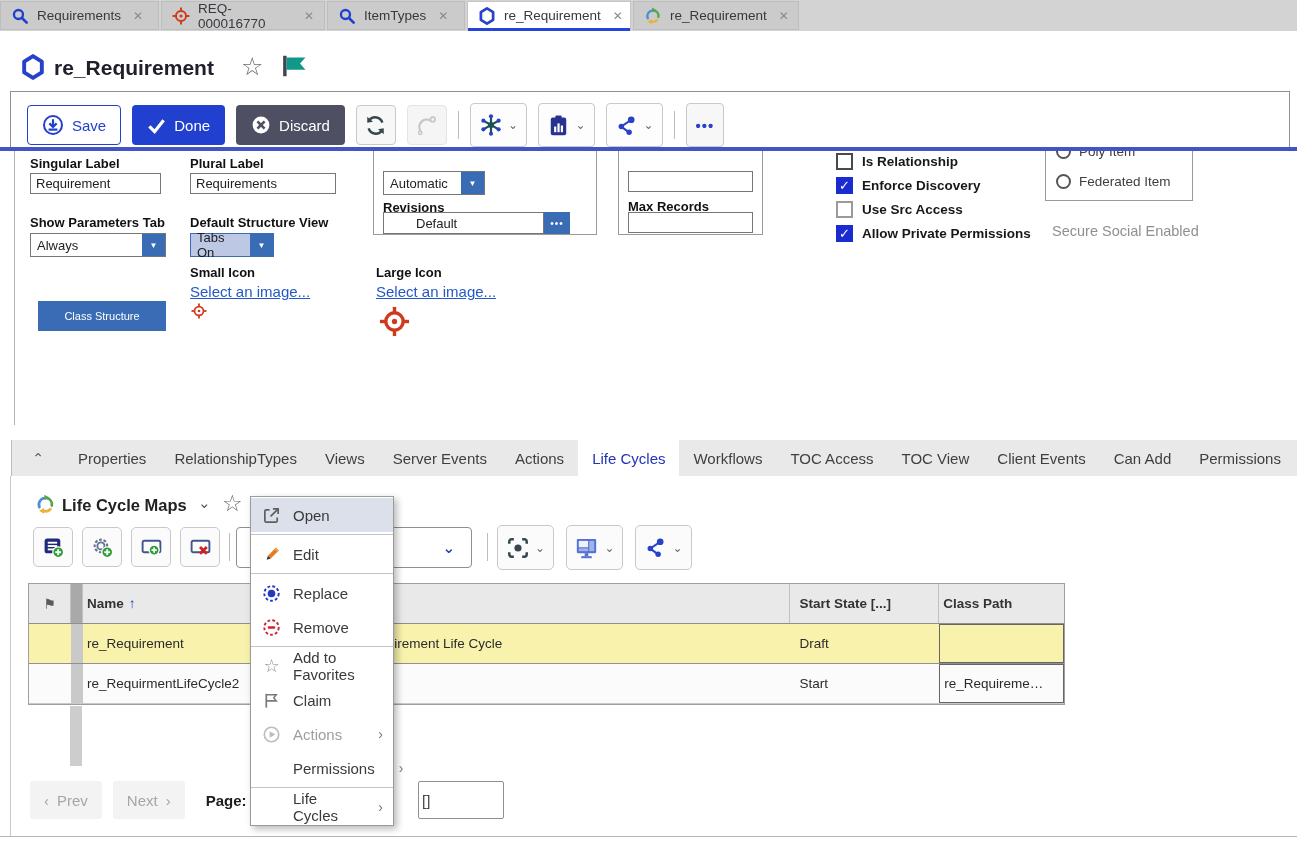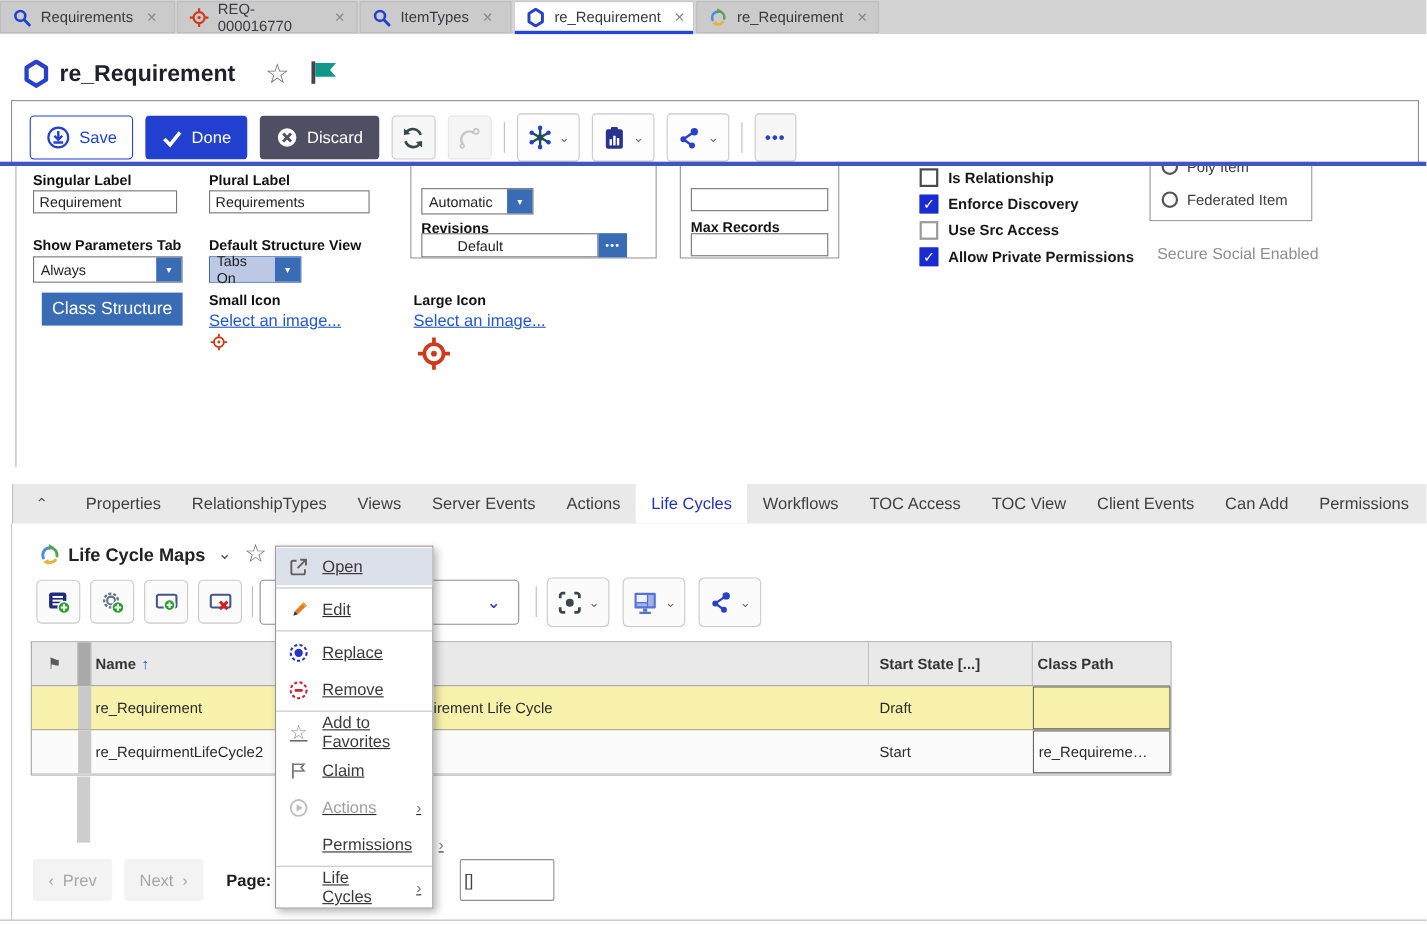--- a/index.html
+++ b/index.html
@@ -46,21 +46,21 @@
   .form-panel { left:0; top:151px; width:1297px; height:274px; background:#fff; overflow:hidden; }
   .form-left-border { left:14px; top:0; width:1px; height:274px; background:#b3b3b3; }
   .flabel { font-size:13px; font-weight:700; color:#111; white-space:nowrap; }
   .tin { border:1px solid #767676; background:#fff; font-family:inherit; font-size:13px; color:#222;
          padding:1px 5px; }
   .selwrap { display:flex; border:1px solid #767676; background:#fff; height:24px; align-items:stretch; }
   .selwrap .stext { flex:1; font-size:13px; color:#222; display:flex; align-items:center; padding:0 6px; }
   .selwrap .sbtn { width:23px; background:#3a6cb5; color:#fff; font-size:8px; display:flex; align-items:center; justify-content:center; cursor:pointer; }
   .selwrap.filled { border-color:#3a6cb5; }
   .selwrap.filled .stext { background:#bcc8e4; color:#1c1c1c; }
-  .btn-form { background:#3a6cb5; color:#fff; border:none; font-size:16px; cursor:pointer; }
+  .btn-form { background:#3a6cb5; color:#fff; border:none; font-size:11px; cursor:pointer;margin-top:35px; }
   .imglink { font-size:15px; color:#2458c8; text-decoration:underline; cursor:pointer; }
   .gbox { border:1px solid #9a9a9a; background:#fff; }
   .dots-btn { background:#3a6cb5; color:#fff; font-size:10px; letter-spacing:1px; display:flex; align-items:center; justify-content:center; cursor:pointer; }
   .ckrow { display:flex; align-items:center; gap:9px; }
   .ckbox { width:17px; height:17px; border:2px solid #4a4a4a; background:#fff; flex:0 0 auto; }
   .ckbox.lt { border-color:#9a9a9a; }
   .ckbox.checked { background:#1b2bd2; border-color:#1b2bd2; color:#fff; font-size:13px; font-weight:700;
                    display:flex; align-items:center; justify-content:center; }
   .cklabel { font-size:13.5px; font-weight:700; color:#181818; white-space:nowrap; }
   .rrow { display:flex; align-items:center; gap:8px; }
@@ -107,21 +107,21 @@
 
   
   .pgbtn { height:38px; background:#f3f3f3; border:none; border-radius:3px; color:#a6a6a6; font-size:15px;
            display:flex; align-items:center; gap:8px; padding:0 14px; cursor:pointer; font-family:inherit; }
   .pglabel { font-size:15px; font-weight:700; color:#1d1d1d; }
   .pginput { border:1px solid #8f8f8f; border-radius:2px; background:#fff; color:#444; font-size:15px;
              display:flex; align-items:center; padding:0 3px; }
 
   
   .ctxmenu { left:250px; top:496px; width:144px; background:#fff; border:1px solid #9b9b9b;
-             box-shadow:3px 3px 7px rgba(0,0,0,.28); z-index:50; padding:1px 0;text-decoration:underline; }
+             box-shadow:3px 3px 7px rgba(0,0,0,.28); z-index:50; padding:1px 0; }
   .mi { height:34px; display:flex; align-items:center; gap:12px; padding:0 10px 0 11px; font-size:15px;
         color:#3a3a3a; cursor:pointer; }
   .mi.hl { background:#dbe0eb; }
   .mi.disabled { color:#9e9e9e; cursor:default; }
   .mi .micon { width:19px; height:19px; flex:0 0 auto; }
   .mi .spacer { flex:1; }
   .mi .subchev { color:#777; font-size:14px; }
   .msep { height:1px; background:#c4c4c4; margin:2px 0; }
 
   .combobox { left:236px; top:527px; width:236px; height:41px; background:#fff; border:1px solid #8f8f8f;

